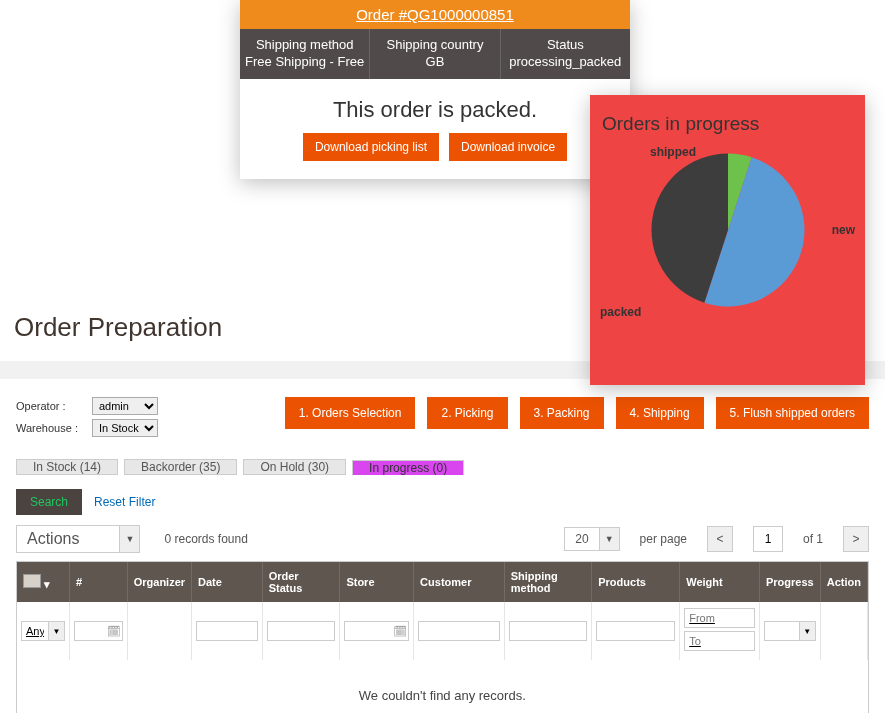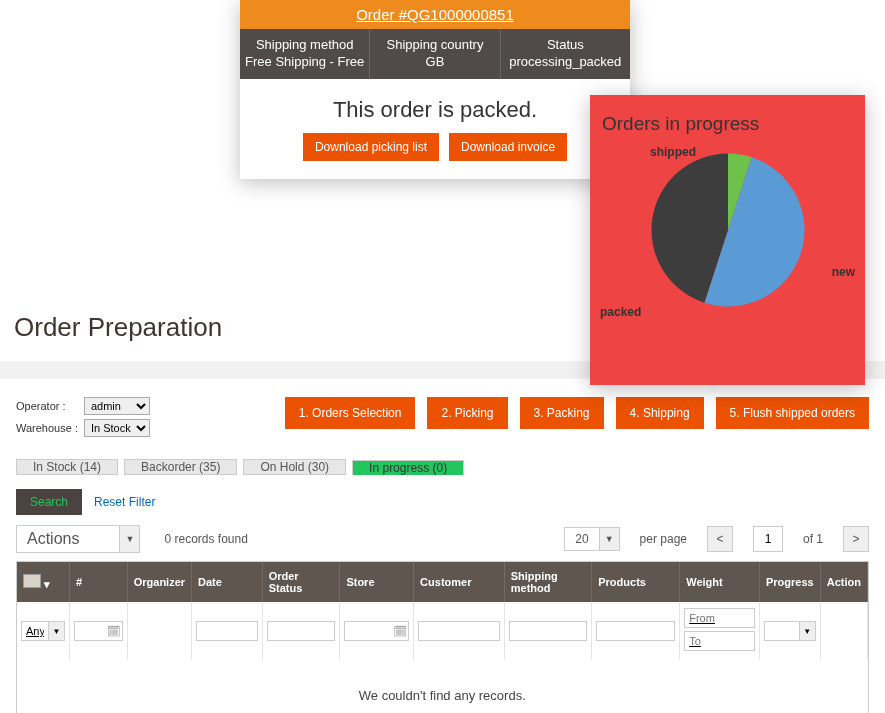--- a/index.html
+++ b/index.html
@@ -21,30 +21,30 @@
 .pie-wrap { position: relative; height: 220px; }
 .pie-svg { display: block; margin: 0 auto; }
 .pie-label { position: absolute; font-size: 12px; font-weight: bold; color: #333; }
 
 
 .main-panel { position: absolute; left: 0; top: 292px; right: 0; bottom: 0; padding: 0; }
 .page-title { font-size: 26px; color: #41362f; padding: 20px 14px 18px; }
 .gray-bar { height: 18px; background: #f1f1f1; margin-bottom: 18px; }
 
 .controls-row { display: flex; align-items: flex-start; padding: 0 16px; gap: 40px; }
-.selectors { display: grid; grid-template-columns: auto auto; gap: 4px 6px; font-size: 11px; align-items: center; }
+.selectors { display: grid; grid-template-columns: auto auto; gap: 4px 14px; font-size: 11px; align-items: center; }
 .selectors label { color: #333; }
 .selectors select { font-size: 11px; border: 1px solid #aaa; background: #efefef; padding: 1px 2px; }
 
 .steps { display: flex; gap: 12px; margin-left: auto; }
 .step-btn { background: #eb5202; color: #fff; border: none; padding: 9px 14px; font-size: 12px; cursor: pointer; }
 
 .tabs { display: flex; margin: 22px 16px 0; }
 .tab { border: 1px solid #ccc; background: #e7e7e7; padding: 0 16px; font-size: 12px; color: #555; cursor: pointer; margin-right: 6px; }
-.tab.active { background: #22c55e; border-bottom: 1px solid #fff; color: #333; position: relative; top: 1px; }
+.tab.active { background: #d946ef; border-bottom: 1px solid #fff; color: #333; position: relative; top: 1px; }
 
 .filter-bar { display: flex; align-items: center; gap: 12px; margin: 14px 16px 0; }
 .btn-dark { background: #4a4340; color: #22c55e; border: none; padding: 6px 14px; font-size: 12px; cursor: pointer; }
 .link { color: #006bb4; font-size: 12px; text-decoration: none; cursor: pointer; }
 
 .toolbar { display: flex; align-items: center; margin: 10px 16px 8px; font-size: 12px; color: #555; }
 .actions-dd { display: flex; }
 .actions-dd .dd-label { border: 1px solid #ccc; padding: 4px 40px 4px 10px; font-size: 16px; }
 .actions-dd .dd-arrow { border: 1px solid #ccc; border-left: none; width: 20px; background: #efefef; display: flex; align-items: center; justify-content: center; font-size: 9px; cursor: pointer; }
 .records-found { margin-left: 24px; }
@@ -101,21 +101,21 @@
   <div class="pie-wrap">
     <svg class="pie-svg" width="170" height="170" viewBox="0 0 100 100">
 
       <path d="M50,50 L50,5 A45,45 0 0,1 63.9,7.2 Z" fill="#6cc24a"></path>
 
       <path d="M50,50 L63.9,7.2 A45,45 0 0,1 36.1,92.8 Z" fill="#5b9bd5"></path>
 
       <path d="M50,50 L36.1,92.8 A45,45 0 0,1 50,5 Z" fill="#3d3d3d"></path>
     </svg>
     <div class="pie-label" style="left:48px; top:0;">shipped</div>
-    <div class="pie-label" style="right:-2px; top:78px;margin-top:42px;">new</div>
+    <div class="pie-label" style="right:-2px; top:78px;">new</div>
     <div class="pie-label" style="left:-2px; top:160px;">packed</div>
   </div>
 </div>
 
 <div class="main-panel">
   <div class="page-title">Order Preparation</div>
   <div class="gray-bar"></div>
 
   <div class="controls-row">
     <div class="selectors">

